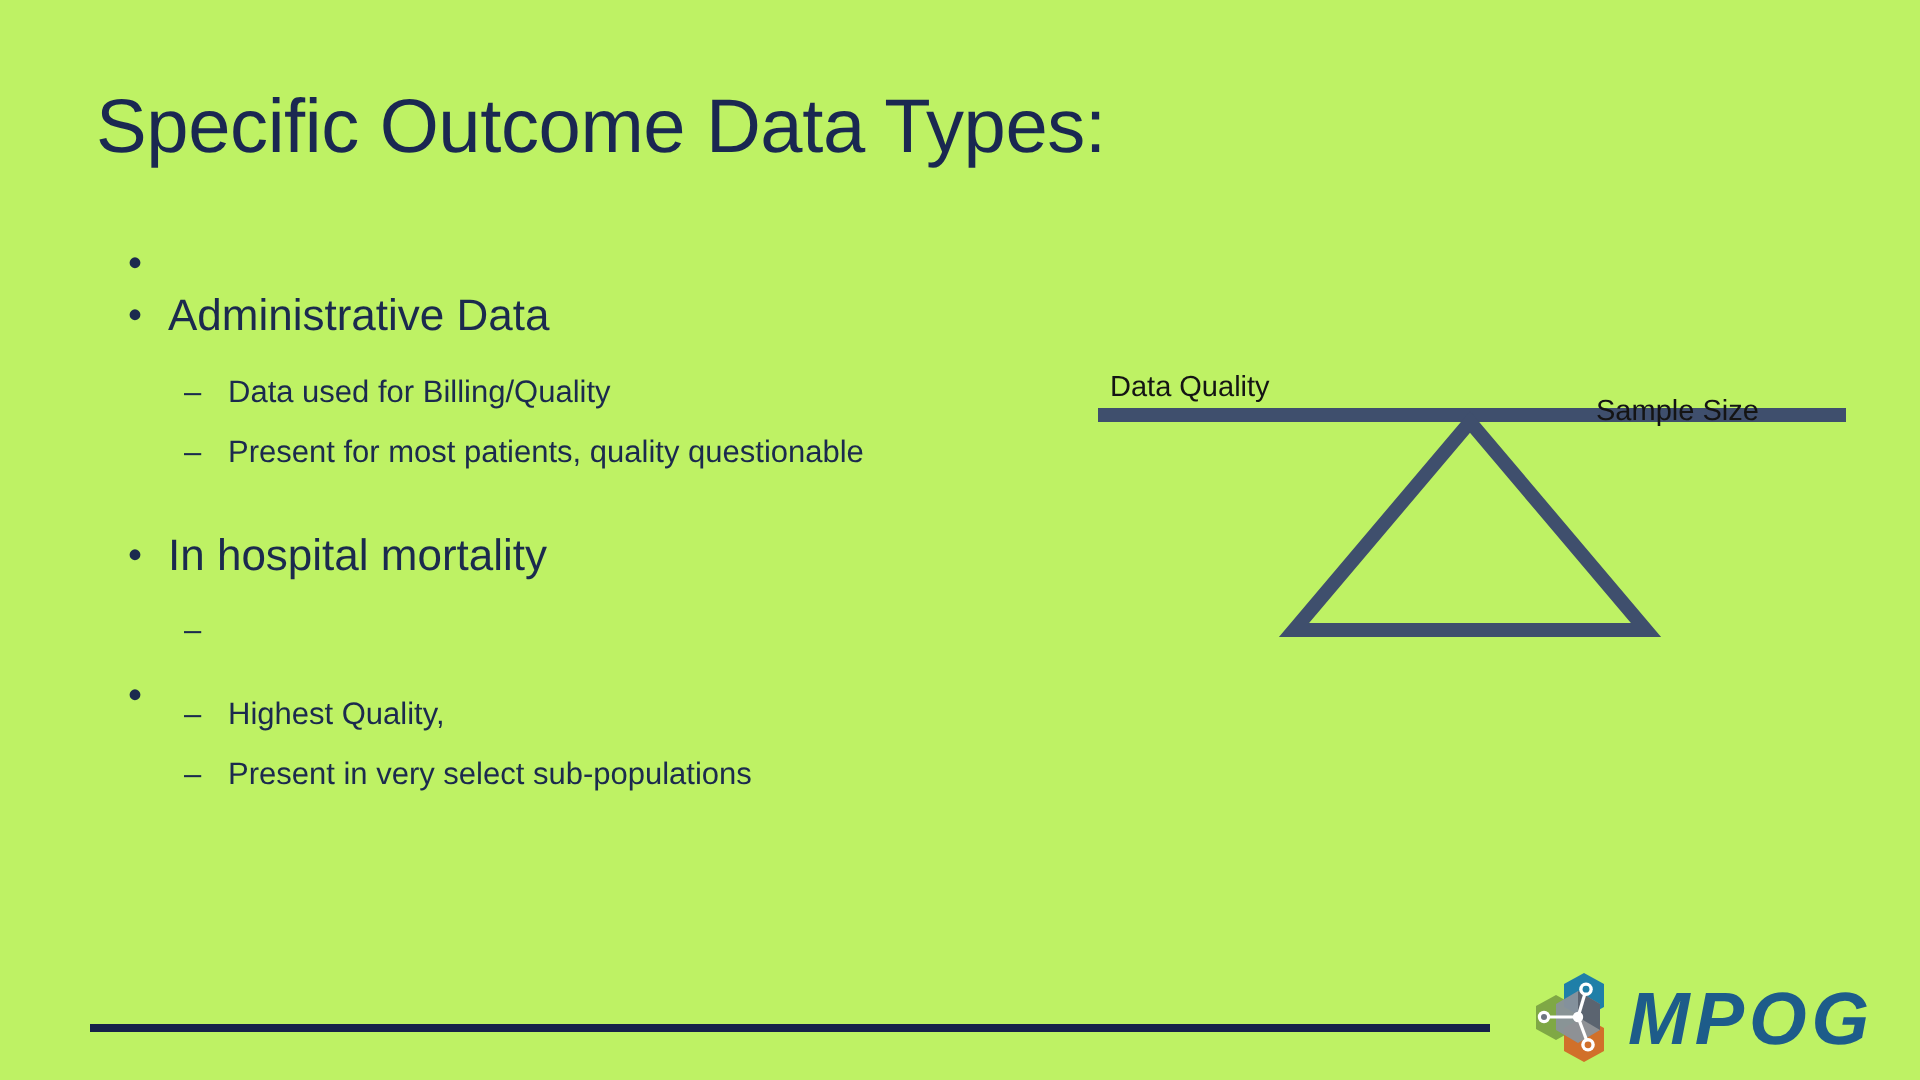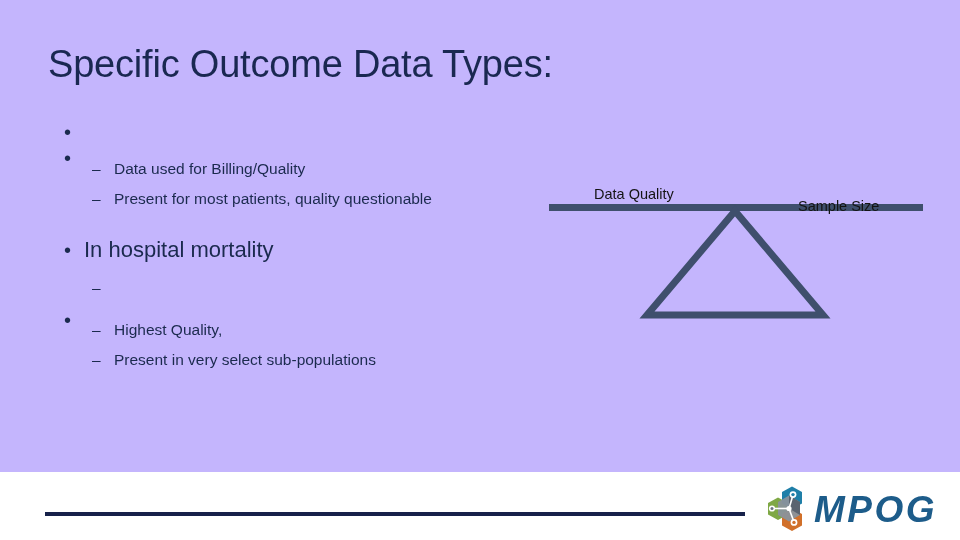--- a/index.html
+++ b/index.html
@@ -13,22 +13,22 @@
     position: relative;
     overflow: hidden;
     font-family: "Liberation Sans", sans-serif;
     -webkit-font-smoothing: antialiased;
   }
 
   #slide {
     position: absolute;
     left: 0; top: 0;
     width: 960px;
-    height: 472px;
-    background: #c4b5fd;
+    height: 540px;
+    background: #bef264;
   }
 
   
   #slide-title {
     position: absolute;
     left: 48px;
     top: 40px;
     width: 830px;
     font-size: 38px;
     line-height: 48px;
@@ -98,21 +98,21 @@
   }
   #balance svg { display: block; }
 
   .balance-label {
     position: absolute;
     font-size: 14.5px;
     line-height: 17px;
     color: #141414;
     white-space: nowrap;
   }
-  #label-data-quality { left: 15px; top: 8px; margin-left: 39px; }
+  #label-data-quality { left: 15px; top: 8px; }
   #label-sample-size  { left: 258px; top: 8px; margin-top: 12px; }
 
   
   #bottom-rule {
     position: absolute;
     left: 45px;
     top: 512px;
     width: 700px;
     height: 4px;
     background: #17214a;
@@ -155,20 +155,21 @@
   <div id="body-list">
 
     <div class="lvl1">
       <span class="bullet">•</span>
     </div>
 
     <div class="sp-after-b1"></div>
 
     <div class="lvl1">
       <span class="bullet">•</span>
+      <span>Administrative Data</span>
     </div>
 
     <div class="sp-after-b2"></div>
 
     <div class="lvl2">
       <span class="dash">–</span>
       <span>Data used for Billing/Quality</span>
     </div>
 
     <div class="sp-sub"></div>

